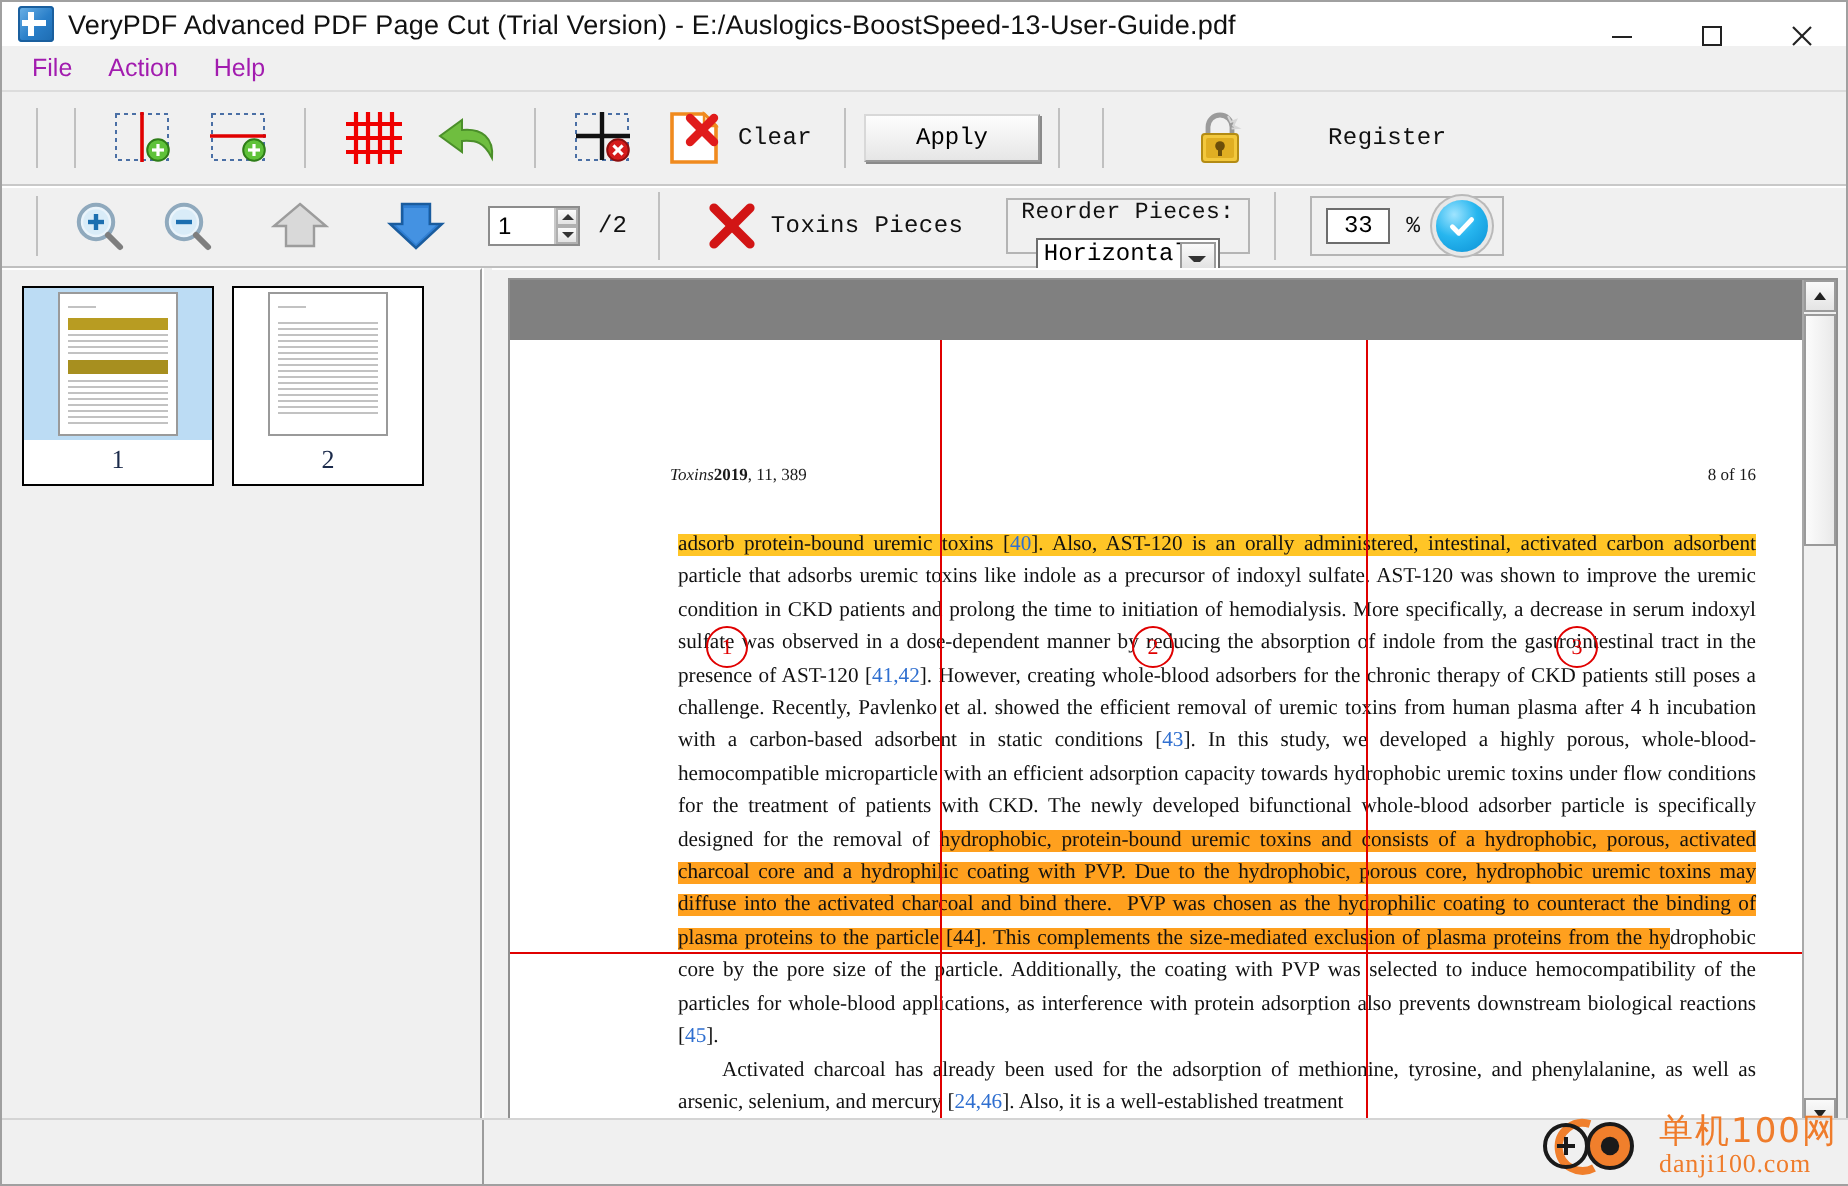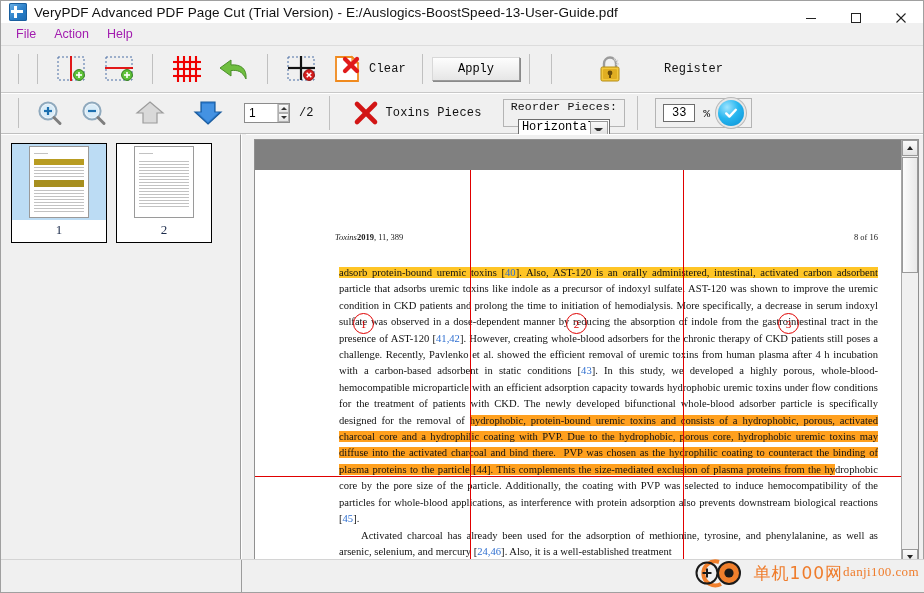--- a/index.html
+++ b/index.html
@@ -117,21 +117,21 @@
   .vthumb{position:absolute;left:0;top:17px;width:16px;height:116px;background:linear-gradient(90deg,#fcfcfc,#e9e9e9);border:1px solid #9a9a9a;box-sizing:border-box;}
   .hthumb{position:absolute;left:17px;top:0;height:16px;width:628px;background:linear-gradient(#fcfcfc,#e9e9e9);border:1px solid #9a9a9a;box-sizing:border-box;}
   .corner{position:absolute;right:0;bottom:0;width:16px;height:16px;background:#f0f0f0;}
 
   
   .statusbar{position:absolute;left:0;bottom:0;width:924px;height:32px;background:#f0f0f0;border-top:1px solid #d4d4d4;}
   .statleft{position:absolute;left:0;top:0;width:240px;height:32px;border-right:1px solid #9c9c9c;}
 
   
   .wm{position:absolute;right:6px;bottom:2px;display:flex;align-items:center;gap:3px;}
-  .wmtext{display:flex;flex-direction:row;line-height:1.0;}
+  .wmtext{display:flex;flex-direction:column;line-height:1.0;}
   .wmcn{font-family:"DejaVu Sans",sans-serif;font-size:17px;color:#ef7c2b;letter-spacing:1px;}
   .wmen{font-family:"Liberation Serif",serif;font-size:13px;color:#ef7c2b;letter-spacing:.4px;}
 </style>
 </head>
 <body>
 
 <div class="app">
 
   <div class="titlebar">
     <div class="tb-icon"></div>

